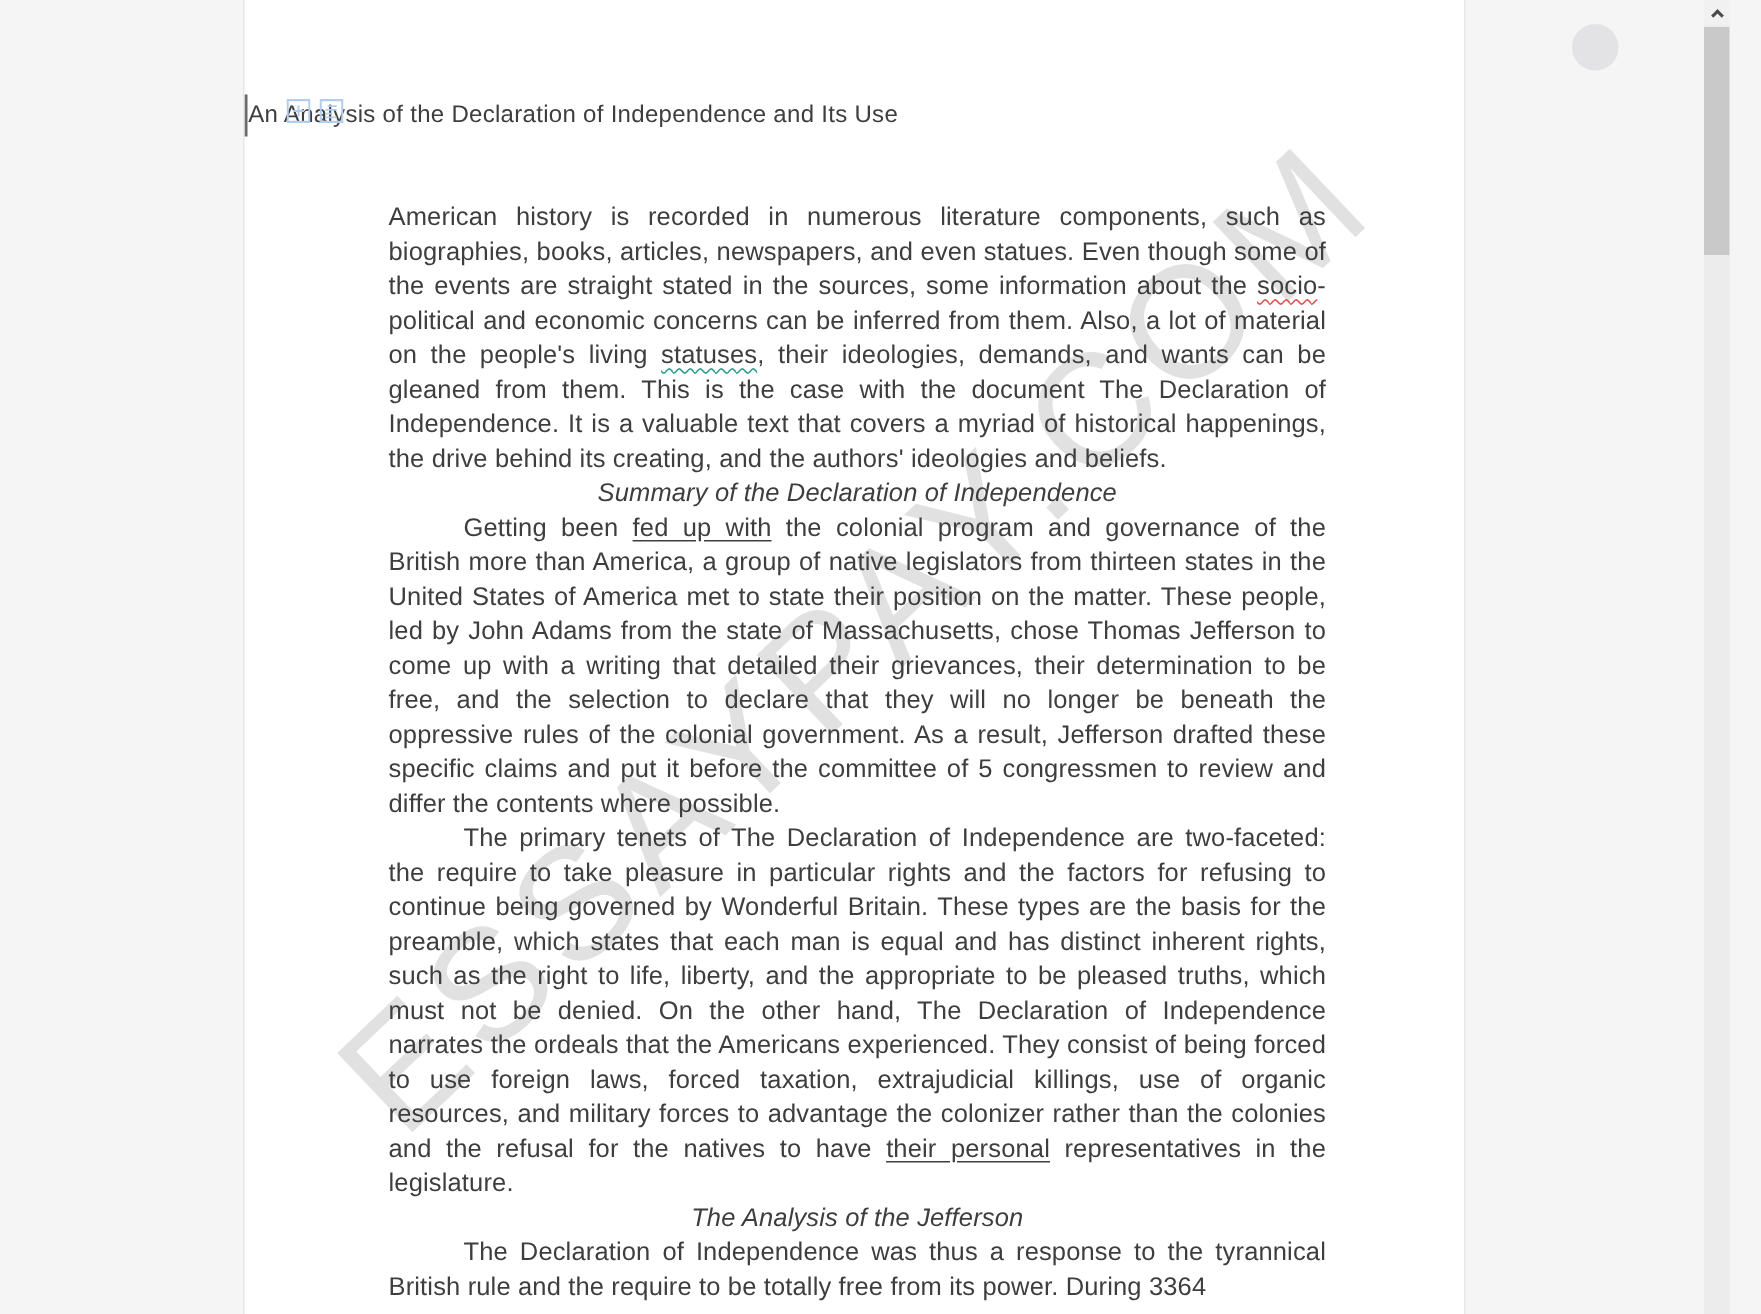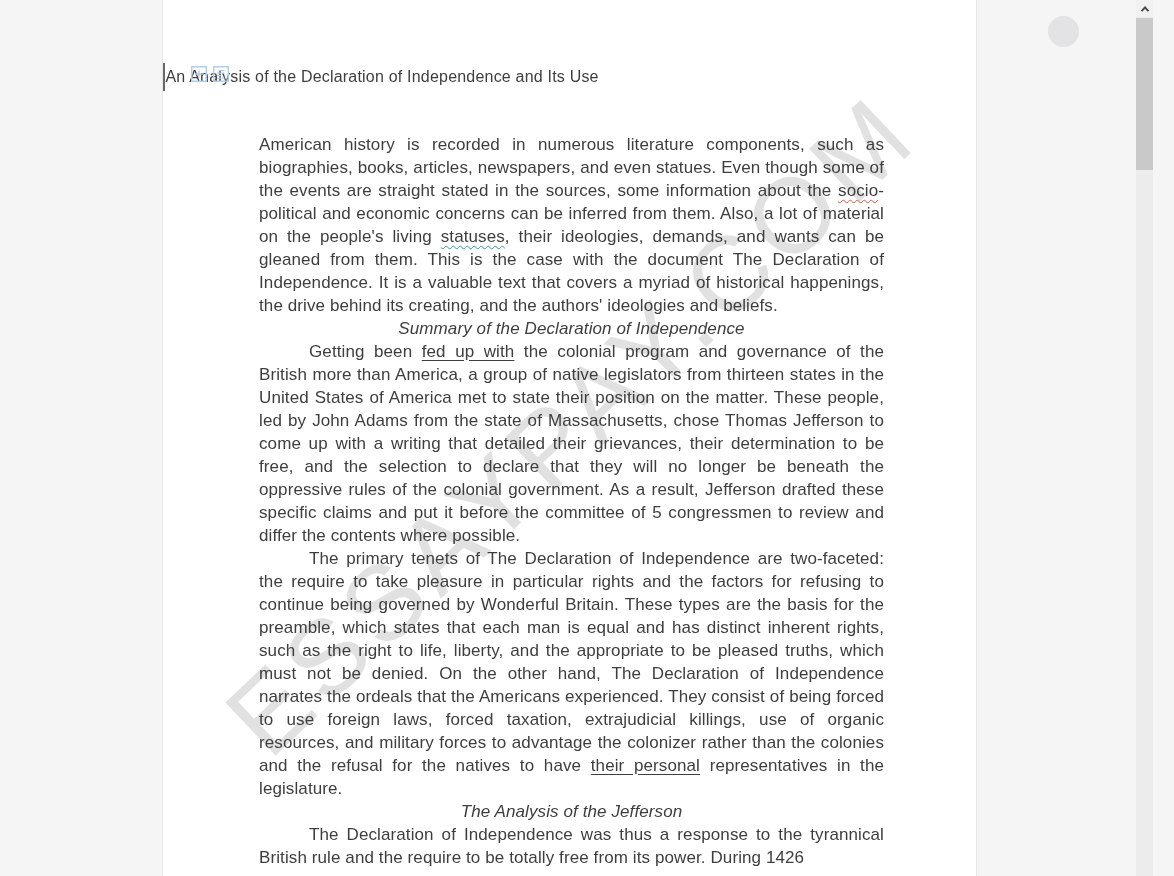--- a/index.html
+++ b/index.html
@@ -163,21 +163,21 @@
     <span class="caret"></span>
     <span class="title">An Analysis of the Declaration of Independence and Its Use</span>
   </div>
 
   <div class="content">
       <div class="paragraph"><span>American history is recorded in numerous literature components, such as biographies, books, articles, newspapers, and even statues. Even though some of the events are straight stated in the sources, some information about the </span><span class="squiggle sq-red">socio</span><span>-political and economic concerns can be inferred from them. Also, a lot of material on the people's living </span><span class="squiggle sq-teal">statuses</span><span>, their ideologies, demands, and wants can be gleaned from them. This is the case with the document The Declaration of Independence. It is a valuable text that covers a myriad of historical happenings, the drive behind its creating, and the authors' ideologies and beliefs.</span></div>
       <div class="heading"><span>Summary of the Declaration of Independence</span></div>
       <div class="paragraph indent"><span>Getting been </span><span class="squiggle sq-orange">fed up with</span><span> the colonial program and governance of the British more than America, a group of native legislators from thirteen states in the United States of America met to state their position on the matter. These people, led by John Adams from the state of Massachusetts, chose Thomas Jefferson to come up with a writing that detailed their grievances, their determination to be free, and the selection to declare that they will no longer be beneath the oppressive rules of the colonial government. As a result, Jefferson drafted these specific claims and put it before the committee of 5 congressmen to review and differ the contents where possible.</span></div>
       <div class="paragraph indent"><span>The primary tenets of The Declaration of Independence are two-faceted: the require to take pleasure in particular rights and the factors for refusing to continue being governed by Wonderful Britain. These types are the basis for the preamble, which states that each man is equal and has distinct inherent rights, such as the right to life, liberty, and the appropriate to be pleased truths, which must not be denied. On the other hand, The Declaration of Independence narrates the ordeals that the Americans experienced. They consist of being forced to use foreign laws, forced taxation, extrajudicial killings, use of organic resources, and military forces to advantage the colonizer rather than the colonies and the refusal for the natives to have </span><span class="squiggle sq-orange">their personal</span><span> representatives in the legislature.</span></div>
       <div class="heading"><span>The Analysis of the Jefferson</span></div>
-      <div class="paragraph indent"><span>The Declaration of Independence was thus a response to the tyrannical British rule and the require to be totally free from its power. During 1426</span></div>
+      <div class="paragraph indent"><span>The Declaration of Independence was thus a response to the tyrannical British rule and the require to be totally free from its power. During 3364</span></div>
     </div>
 </div>
 
 <div class="float-circle"></div>
 
 <div class="scrollbar">
   <div class="scroll-up">
     <span class="chev"></span>
   </div>
   <div class="scroll-thumb"></div>

